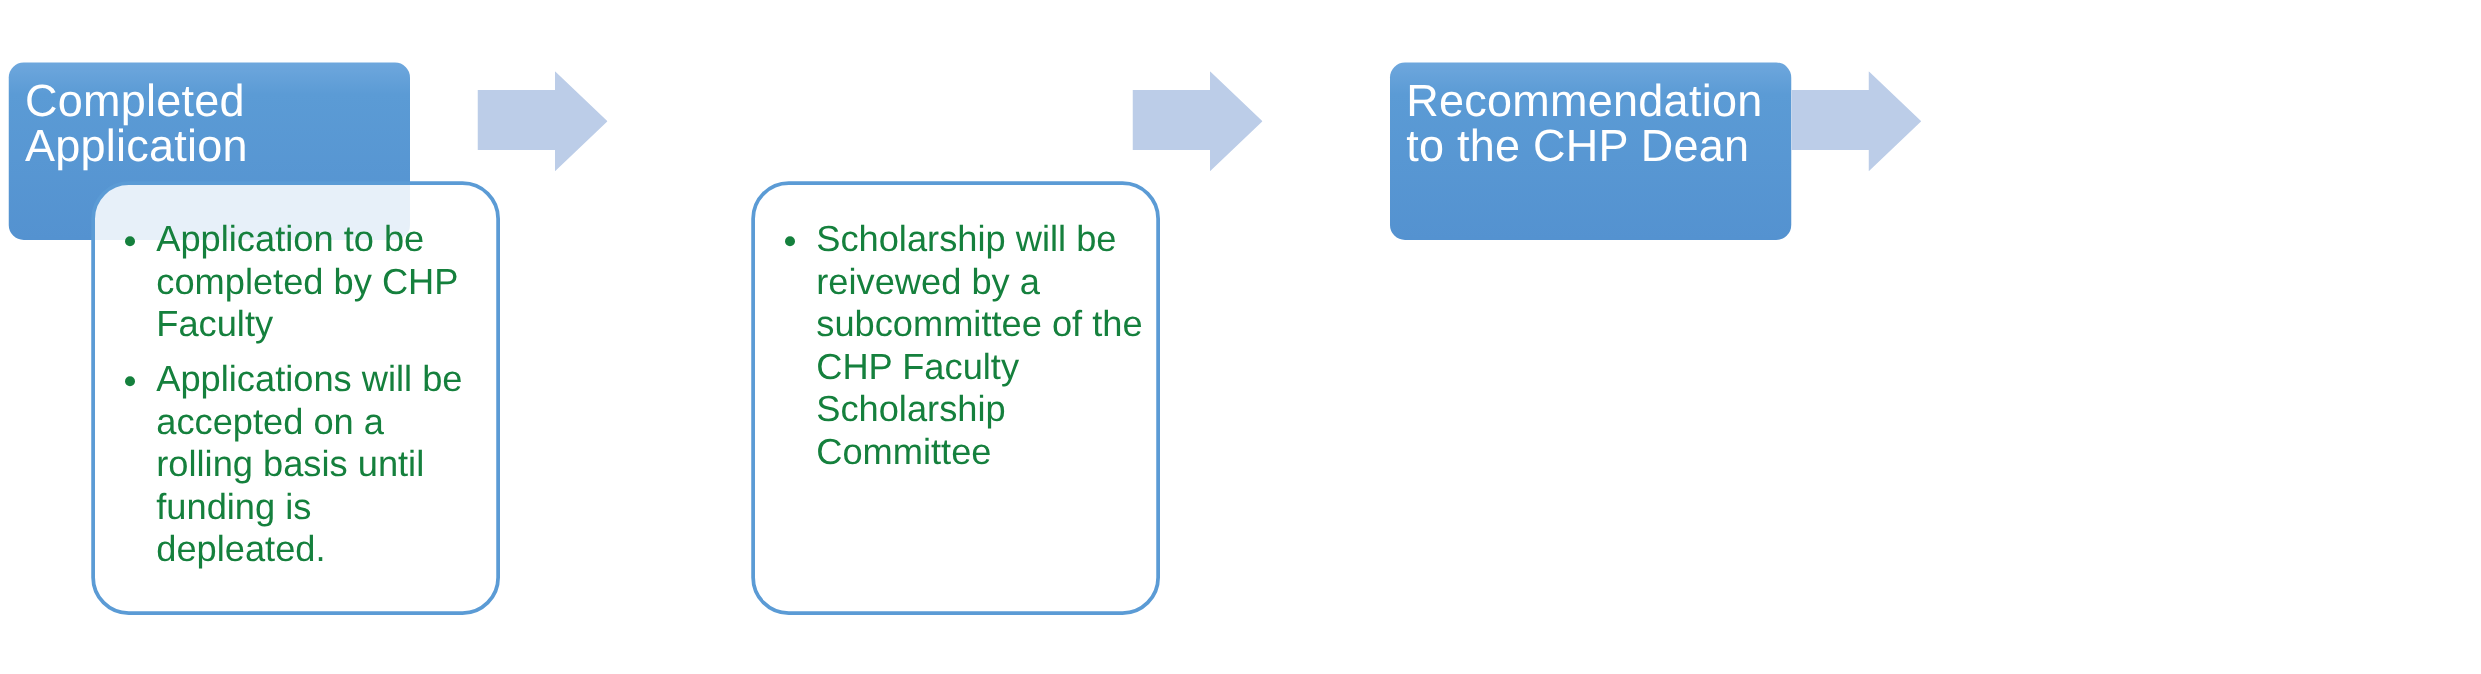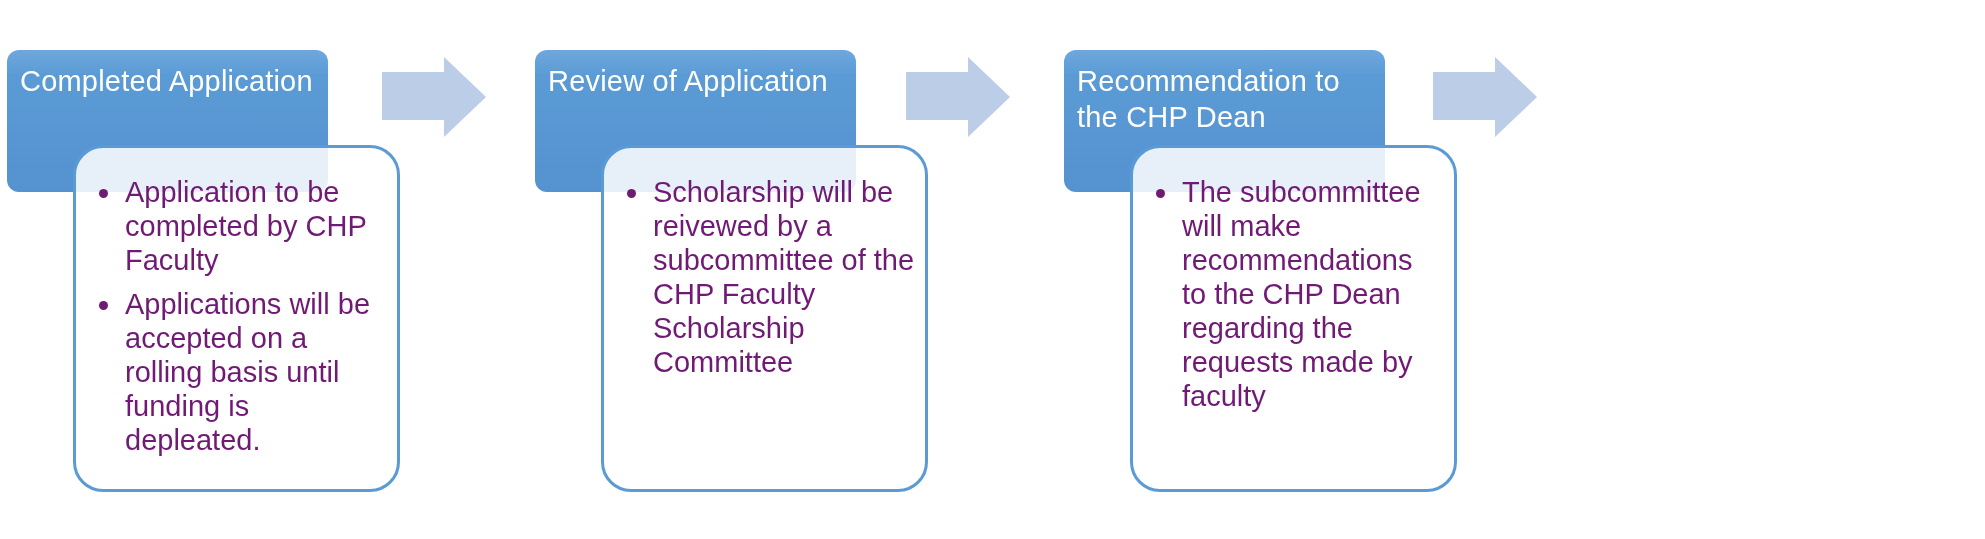--- a/index.html
+++ b/index.html
@@ -25,36 +25,36 @@
     position: absolute;
     left: 0;
     top: 50px;
     width: 321px;
     height: 142px;
     border-radius: 12px;
     background: linear-gradient(180deg, #6ea7dd 0%, #5b9bd5 18%, #5492d0 100%);
     box-sizing: border-box;
     padding: 13px 6px 0 13px;
     color: #ffffff;
-    font-size: 29px;
+    font-size: 36px;
     line-height: 36px;
     letter-spacing: 0.2px;
   }
   .step-body {
     position: absolute;
     left: 66px;
     top: 145px;
     width: 327px;
     height: 347px;
     border-radius: 30px;
     border: 3.5px solid #5b9bd5;
     background: rgba(255, 255, 255, 0.86);
     box-sizing: border-box;
     padding: 27px 10px 0 0;
-    color: #701a75;
+    color: #15803d;
     font-size: 29px;
     line-height: 34px;
   }
   .step-body ul {
     margin: 0;
     padding: 0 0 0 47px;
     list-style: disc outside;
   }
   .step-body li {
     margin: 0 0 10px 0;
@@ -62,21 +62,21 @@
   }
   .flow-arrow {
     position: absolute;
     top: 57px;
     width: 104px;
     height: 80px;
   }
   
   .step.s1 { left: 7px; }
   .step.s2 { left: 535px; }
-  .step.s3 { left: 1064px; }
+  .step.s3 { left: 1112px; }
   .step.s4 { left: 1588px; }
   .flow-arrow.a1 { left: 382px; }
   .flow-arrow.a2 { left: 906px; }
   .flow-arrow.a3 { left: 1433px; }
 </style>
 </head>
 <body>
 
 <div class="canvas">
 
@@ -90,43 +90,35 @@
         <li>Applications will be accepted on a rolling basis until funding is depleated.</li>
       </ul>
     </div>
   </div>
 
   <svg class="flow-arrow a1" viewBox="0 0 104 80" aria-hidden="true">
     <polygon points="0,15 62,15 62,0 104,40 62,80 62,63 0,63" fill="#bccde8"></polygon>
   </svg>
 
   <div class="step s2">
-    <div class="step-header">
-      <span>Review of Application</span>
-    </div>
     <div class="step-body">
       <ul>
         <li>Scholarship will be reivewed by a subcommittee of the CHP Faculty Scholarship Committee</li>
       </ul>
     </div>
   </div>
 
   <svg class="flow-arrow a2" viewBox="0 0 104 80" aria-hidden="true">
     <polygon points="0,15 62,15 62,0 104,40 62,80 62,63 0,63" fill="#bccde8"></polygon>
   </svg>
 
   <div class="step s3">
     <div class="step-header">
       <span>Recommendation to the CHP Dean</span>
     </div>
-    <div class="step-body">
-      <ul>
-        <li>The subcommittee will make recommendations to the CHP Dean regarding the requests made by faculty</li>
-      </ul>
-    </div>
   </div>
 
   <svg class="flow-arrow a3" viewBox="0 0 104 80" aria-hidden="true">
     <polygon points="0,15 62,15 62,0 104,40 62,80 62,63 0,63" fill="#bccde8"></polygon>
   </svg>
 
 
 </div>
 
 </body></html>

